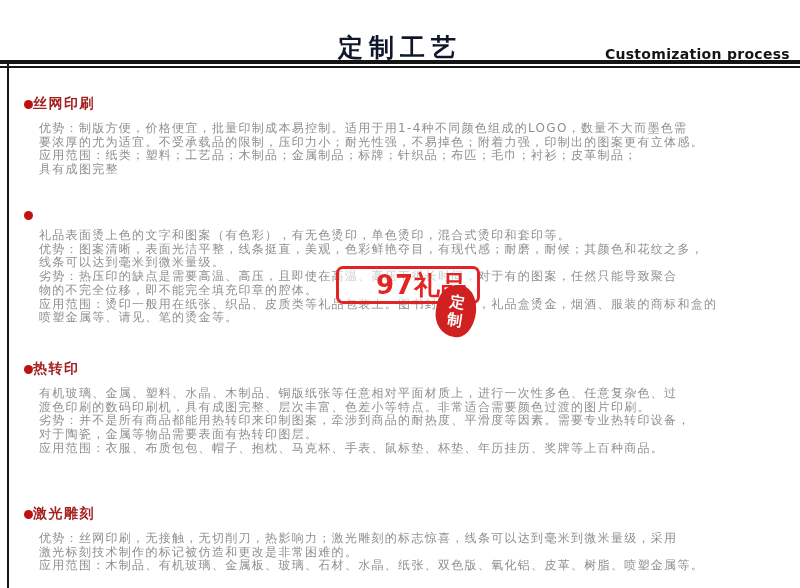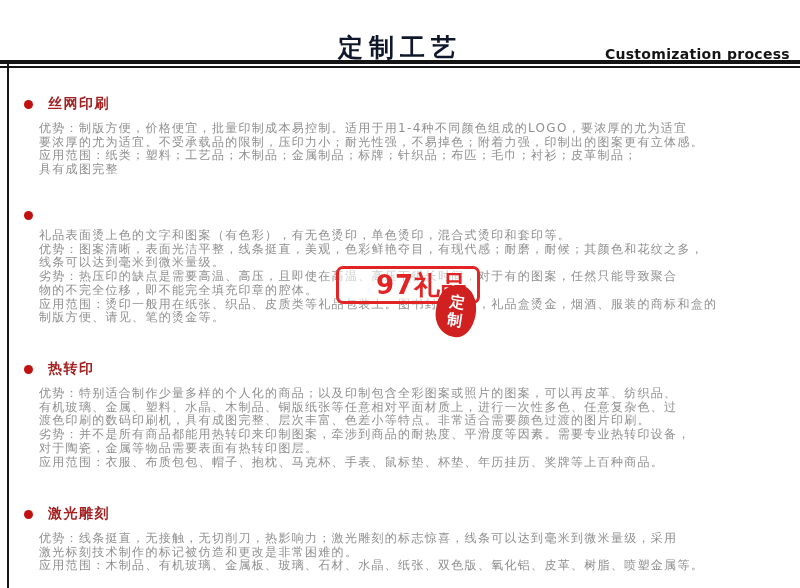--- a/index.html
+++ b/index.html
@@ -13,21 +13,21 @@
   }
   .subtitle{
     position:absolute;top:46px;right:10px;font-size:14px;font-weight:bold;color:#151515;
     letter-spacing:.3px;
   }
   .rule-thick{position:absolute;top:60px;left:0;width:800px;height:4px;background:#161616;}
   .rule-thin{position:absolute;top:66px;left:0;width:800px;height:2px;background:#161616;}
   .left-rule{position:absolute;left:7px;top:60px;width:2px;height:528px;background:#161616;}
 
   section.topic{position:absolute;left:24px;width:768px;}
-  .topic-head{display:flex;align-items:center;gap:15px;margin-bottom:9px;}
+  .topic-head{display:flex;align-items:center;gap:0;margin-bottom:9px;}
   .bullet{width:9px;height:9px;border-radius:50%;background:#c01111;flex:0 0 auto;}
   .topic-title{font-size:14px;font-weight:bold;color:#a32121;letter-spacing:1.5px;}
   .topic-body{margin-left:15px;}
   .line{
     font-size:12px;line-height:13.7px;color:#8f8f8f;letter-spacing:1.3px;
     white-space:nowrap;overflow:hidden;
   }
 
   .watermark-logo{
     position:absolute;left:336px;top:266px;width:110px;height:32px;z-index:5;
@@ -53,61 +53,60 @@
 <div class="rule-thin"></div>
 <div class="left-rule"></div>
 
 <main id="sections">
     <section class="topic" style="top: 95px;">
       <div class="topic-head">
         <span class="bullet"></span>
         <span class="topic-title">丝网印刷</span>
       </div>
       <div class="topic-body">
-        <div class="line">优势：制版方便，价格便宜，批量印制成本易控制。适用于用1-4种不同颜色组成的LOGO，要浓厚的尤为适宜</div>
+        <div class="line">优势：制版方便，价格便宜，批量印制成本易控制。适用于用1-4种不同颜色组成的LOGO，数量不大而墨色需</div>
         <div class="line">要浓厚的尤为适宜。不受承载品的限制，压印力小；耐光性强，不易掉色；附着力强，印制出的图案更有立体感。</div>
         <div class="line">应用范围：纸类；塑料；工艺品；木制品；金属制品；标牌；针织品；布匹；毛巾；衬衫；皮革制品；</div>
         <div class="line">具有成图完整</div>
       </div>
     </section>
     <section class="topic" style="top: 211px;">
       <div class="topic-head">
         <span class="bullet"></span>
       </div>
       <div class="topic-body">
         <div class="line">礼品表面烫上色的文字和图案（有色彩），有无色烫印，单色烫印，混合式烫印和套印等。</div>
         <div class="line">优势：图案清晰，表面光洁平整，线条挺直，美观，色彩鲜艳夺目，有现代感；耐磨，耐候；其颜色和花纹之多，</div>
         <div class="line">线条可以达到毫米到微米量级。</div>
         <div class="line">劣势：热压印的缺点是需要高温、高压，且即使在高温、高压下很长时间，对于有的图案，任然只能导致聚合</div>
         <div class="line">物的不完全位移，即不能完全填充印章的腔体。</div>
         <div class="line">应用范围：烫印一般用在纸张、织品、皮质类等礼品包装上。图书封面烫金，礼品盒烫金，烟酒、服装的商标和盒的</div>
-        <div class="line">制版方便、请见、笔的烫金等。</div>
+        <div class="line">喷塑金属等、请见、笔的烫金等。</div>
       </div>
     </section>
     <section class="topic" style="top: 360px;">
       <div class="topic-head">
         <span class="bullet"></span>
         <span class="topic-title">热转印</span>
       </div>
       <div class="topic-body">
-        <div class="line">优势：特别适合制作少量多样的个人化的商品；以及印制包含全彩图案或照片的图案，可以再皮革、纺织品、</div>
         <div class="line">有机玻璃、金属、塑料、水晶、木制品、铜版纸张等任意相对平面材质上，进行一次性多色、任意复杂色、过</div>
         <div class="line">渡色印刷的数码印刷机，具有成图完整、层次丰富、色差小等特点。非常适合需要颜色过渡的图片印刷。</div>
         <div class="line">劣势：并不是所有商品都能用热转印来印制图案，牵涉到商品的耐热度、平滑度等因素。需要专业热转印设备，</div>
         <div class="line">对于陶瓷，金属等物品需要表面有热转印图层。</div>
         <div class="line">应用范围：衣服、布质包包、帽子、抱枕、马克杯、手表、鼠标垫、杯垫、年历挂历、奖牌等上百种商品。</div>
       </div>
     </section>
     <section class="topic" style="top: 505px;">
       <div class="topic-head">
         <span class="bullet"></span>
         <span class="topic-title">激光雕刻</span>
       </div>
       <div class="topic-body">
-        <div class="line">优势：线条挺直，无接触，无切削刀，热影响力；激光雕刻的标志惊喜，线条可以达到毫米到微米量级，采用</div>
+        <div class="line">优势：丝网印刷，无接触，无切削刀，热影响力；激光雕刻的标志惊喜，线条可以达到毫米到微米量级，采用</div>
         <div class="line">激光标刻技术制作的标记被仿造和更改是非常困难的。</div>
         <div class="line">应用范围：木制品、有机玻璃、金属板、玻璃、石材、水晶、纸张、双色版、氧化铝、皮革、树脂、喷塑金属等。</div>
       </div>
     </section>
   </main>
 
 <div class="watermark-logo">97礼品</div>
 <div class="watermark-stamp">
   <span>定</span>
   <span>制</span>

